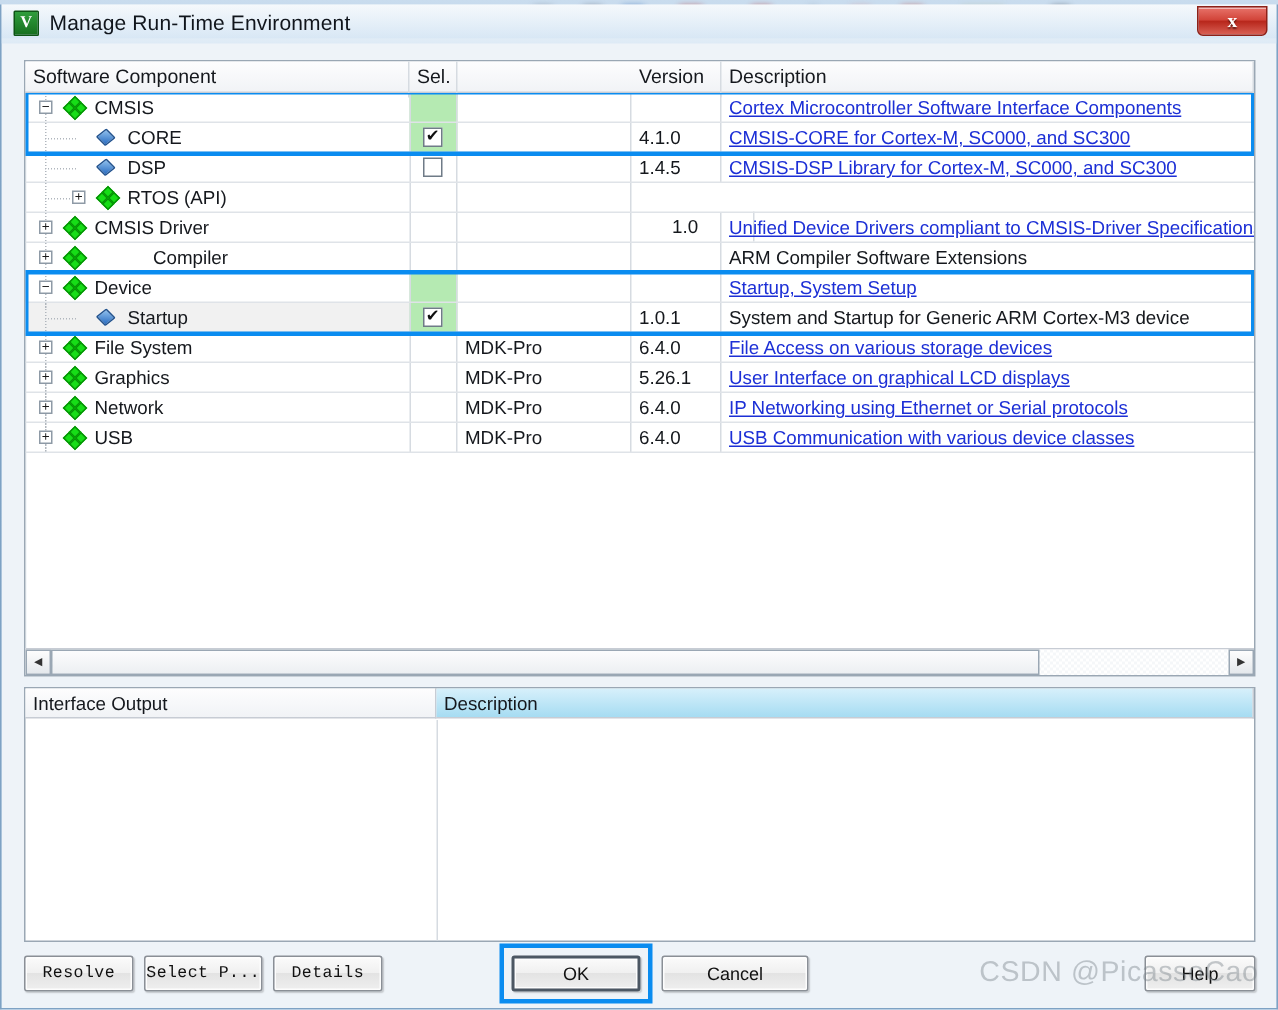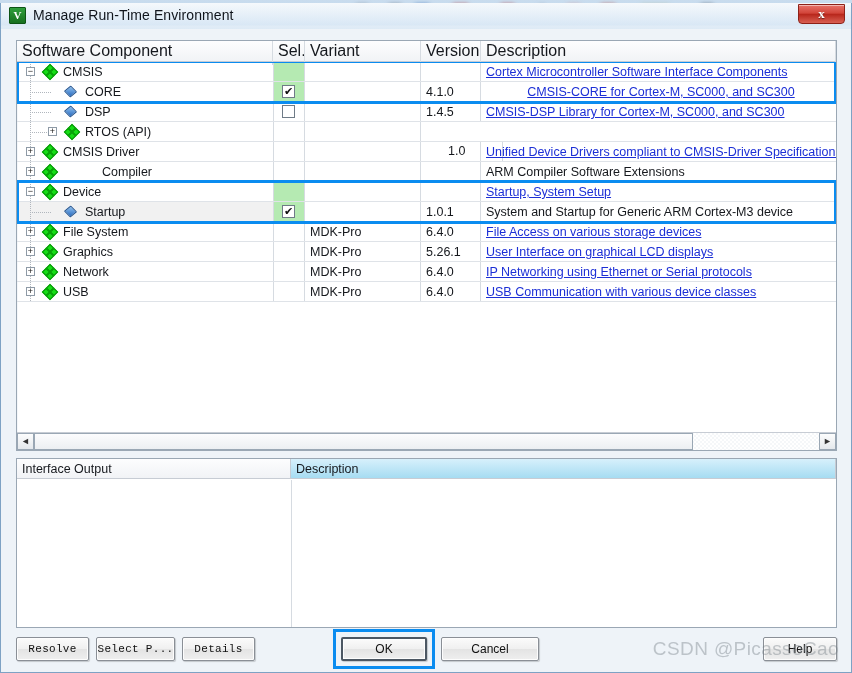--- a/index.html
+++ b/index.html
@@ -67,21 +67,21 @@
     background:#fff;border:1px solid #9aa7b4;box-sizing:border-box;
     box-shadow:inset 1px 1px 0 #f4f7fa;
   }
   .tree-head{
     position:absolute;left:0;top:0;width:100%;height:21px;
     background:linear-gradient(to bottom,#fdfdfe,#f1f3f6);
     border-bottom:1px solid #c7ccd4;box-sizing:border-box;
   }
   .th{
     position:absolute;top:0;height:24px;line-height:20px;
-    font-size:16px;color:#15181d;padding-left:5px;box-sizing:border-box;
+    font-size:13px;color:#15181d;padding-left:5px;box-sizing:border-box;
     border-right:1px solid #d6dbe1;white-space:nowrap;overflow:hidden;
   }
   .tree-body{position:absolute;left:0;top:21px;width:100%;height:368px;overflow:hidden;}
   .row{position:absolute;left:0;width:100%;height:20px;}
   .row .cell{
     position:absolute;top:0;height:20px;line-height:20px;
     font-size:12.5px;color:#15181d;box-sizing:border-box;white-space:nowrap;
     overflow:hidden;
   }
   .cell.c-name{left:0;padding-left:4px;}
@@ -208,21 +208,20 @@
       <div class="title-text">Manage Run-Time Environment</div>
       <div class="close-btn">
         <span class="x">x</span>
       </div>
     </div>
 
     <div class="tree-panel">
       <div class="tree-head" id="tree-head">
           <div class="th" style="left: 0px; width: 256px;">Software Component</div>
           <div class="th" style="left: 256px; width: 32px;">Sel.</div>
-          <div class="th" style="left: 288px; width: 116px;">Variant</div>
           <div class="th" style="left: 404px; width: 60px;">Version</div>
           <div class="th" style="left: 464px; width: 355px;">Description</div>
         </div>
       <div class="tree-body" id="tree-body">
           <div class="row" style="top: 0px;">
             <div class="cell c-name" style="width: 256px;">
               <div class="dotline-v" style="left: 13px; top: 0px; height: 20px;"></div>
               <div class="expander" style="left: 9px;">−</div>
               <div class="ico-pack" style="left: 26px;">
                 <i style="left: 4px; top: 0px;"></i>
@@ -245,21 +244,21 @@
               <div class="ico-leaf" style="left: 48px;">
                 <b></b>
               </div>
               <span class="nodetext" style="left: 68px;">CORE</span>
             </div>
             <div class="cell c-sel sel-green" style="left: 256px; width: 32px;">
               <div class="chk" style="left: 8px;">✔</div>
             </div>
             <div class="cell c-var" style="left: 288px; width: 116px;"></div>
             <div class="cell c-ver" style="left: 404px; width: 60px;">4.1.0</div>
-            <div class="cell c-desc" style="left: 464px; width: 355px; text-align: center;"><span class="link">CMSIS-CORE for Cortex-M, SC000, and SC300</span></div>
+            <div class="cell c-desc" style="left: 464px; width: 355px;"><span class="link">CMSIS-CORE for Cortex-M, SC000, and SC300</span></div>
             <div class="rowline"></div>
           </div>
           <div class="row" style="top: 40px;">
             <div class="cell c-name" style="width: 256px;">
               <div class="dotline-v" style="left: 13px; top: 0px; height: 20px;"></div>
               <div class="dotline-h" style="left: 13px; top: 10px; width: 22px;"></div>
               <div class="ico-leaf" style="left: 48px;">
                 <b></b>
               </div>
               <span class="nodetext" style="left: 68px;">DSP</span>

